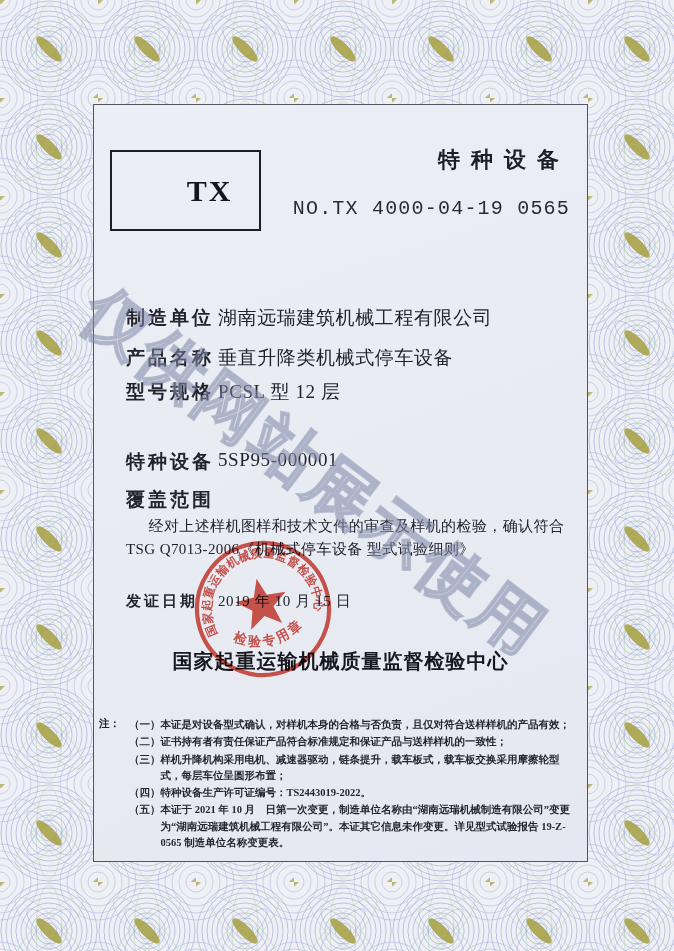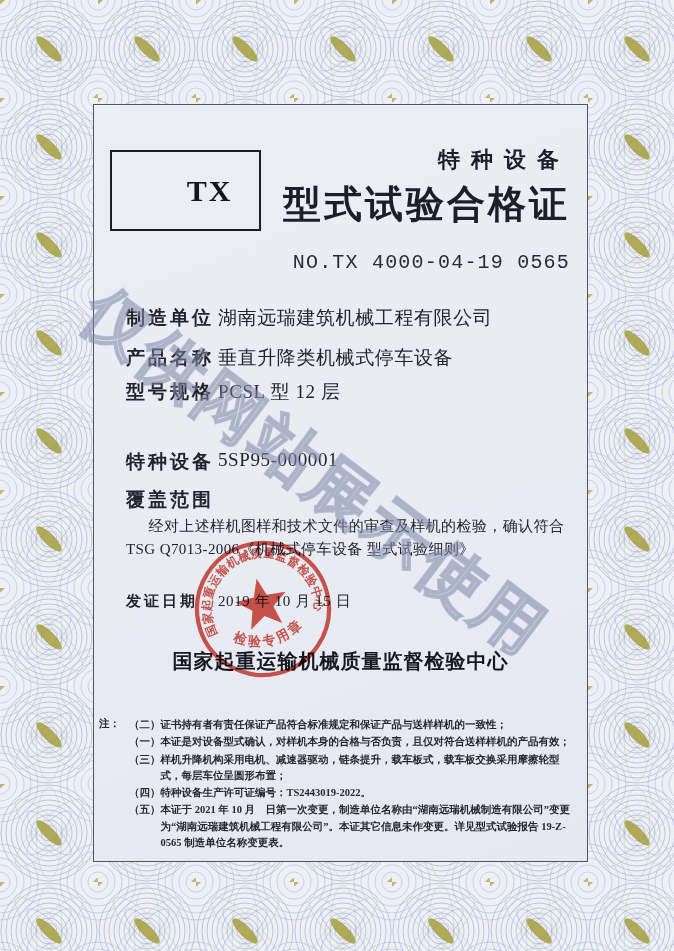--- a/index.html
+++ b/index.html
@@ -132,21 +132,20 @@
   </svg>
 
   <div class="panel">
 
     <div class="tx-box">
       <span>TX</span>
     </div>
 
     <div class="head">
       <div class="subtitle">特种设备</div>
-      <div class="title">型式试验合格证</div>
       <div class="cert-no">NO.TX 4000-04-19 0565</div>
     </div>
 
     <div class="field-row fr1">
       <span class="f-label">制造单位</span>
       <span class="f-value">湖南远瑞建筑机械工程有限公司</span>
     </div>
     <div class="field-row fr2">
       <span class="f-label">产品名称</span>
       <span class="f-value">垂直升降类机械式停车设备</span>
@@ -183,22 +182,22 @@
       <text font-size="13.5" fill="#d5493f" font-weight="700" letter-spacing="3" font-family="'Liberation Serif','DejaVu Serif',serif">
         <textPath href="#bottomPath" startOffset="5" textLength="78" lengthAdjust="spacingAndGlyphs">检验专用章</textPath>
       </text>
     </svg>
 
     <div class="authority">国家起重运输机械质量监督检验中心</div>
 
     <div class="notes">
       <div class="notes-label">注：</div>
       <div class="note-list">
+        <div class="note-item">（一）本证是对设备型式确认，对样机本身的合格与否负责，且仅对符合送样样机的产品有效；</div>
         <div class="note-item">（二）证书持有者有责任保证产品符合标准规定和保证产品与送样样机的一致性；</div>
-        <div class="note-item">（一）本证是对设备型式确认，对样机本身的合格与否负责，且仅对符合送样样机的产品有效；</div>
         <div class="note-item">（三）样机升降机构采用电机、减速器驱动，链条提升，载车板式，载车板交换采用摩擦轮型式，每层车位呈圆形布置；</div>
         <div class="note-item">（四）特种设备生产许可证编号：TS2443019-2022。</div>
         <div class="note-item">（五）本证于 2021 年 10 月　日第一次变更，制造单位名称由“湖南远瑞机械制造有限公司”变更为“湖南远瑞建筑机械工程有限公司”。本证其它信息未作变更。详见型式试验报告 19-Z-0565 制造单位名称变更表。</div>
       </div>
     </div>
 
   </div>
 
   <div class="watermark">仅供网站展示使用</div>
 

